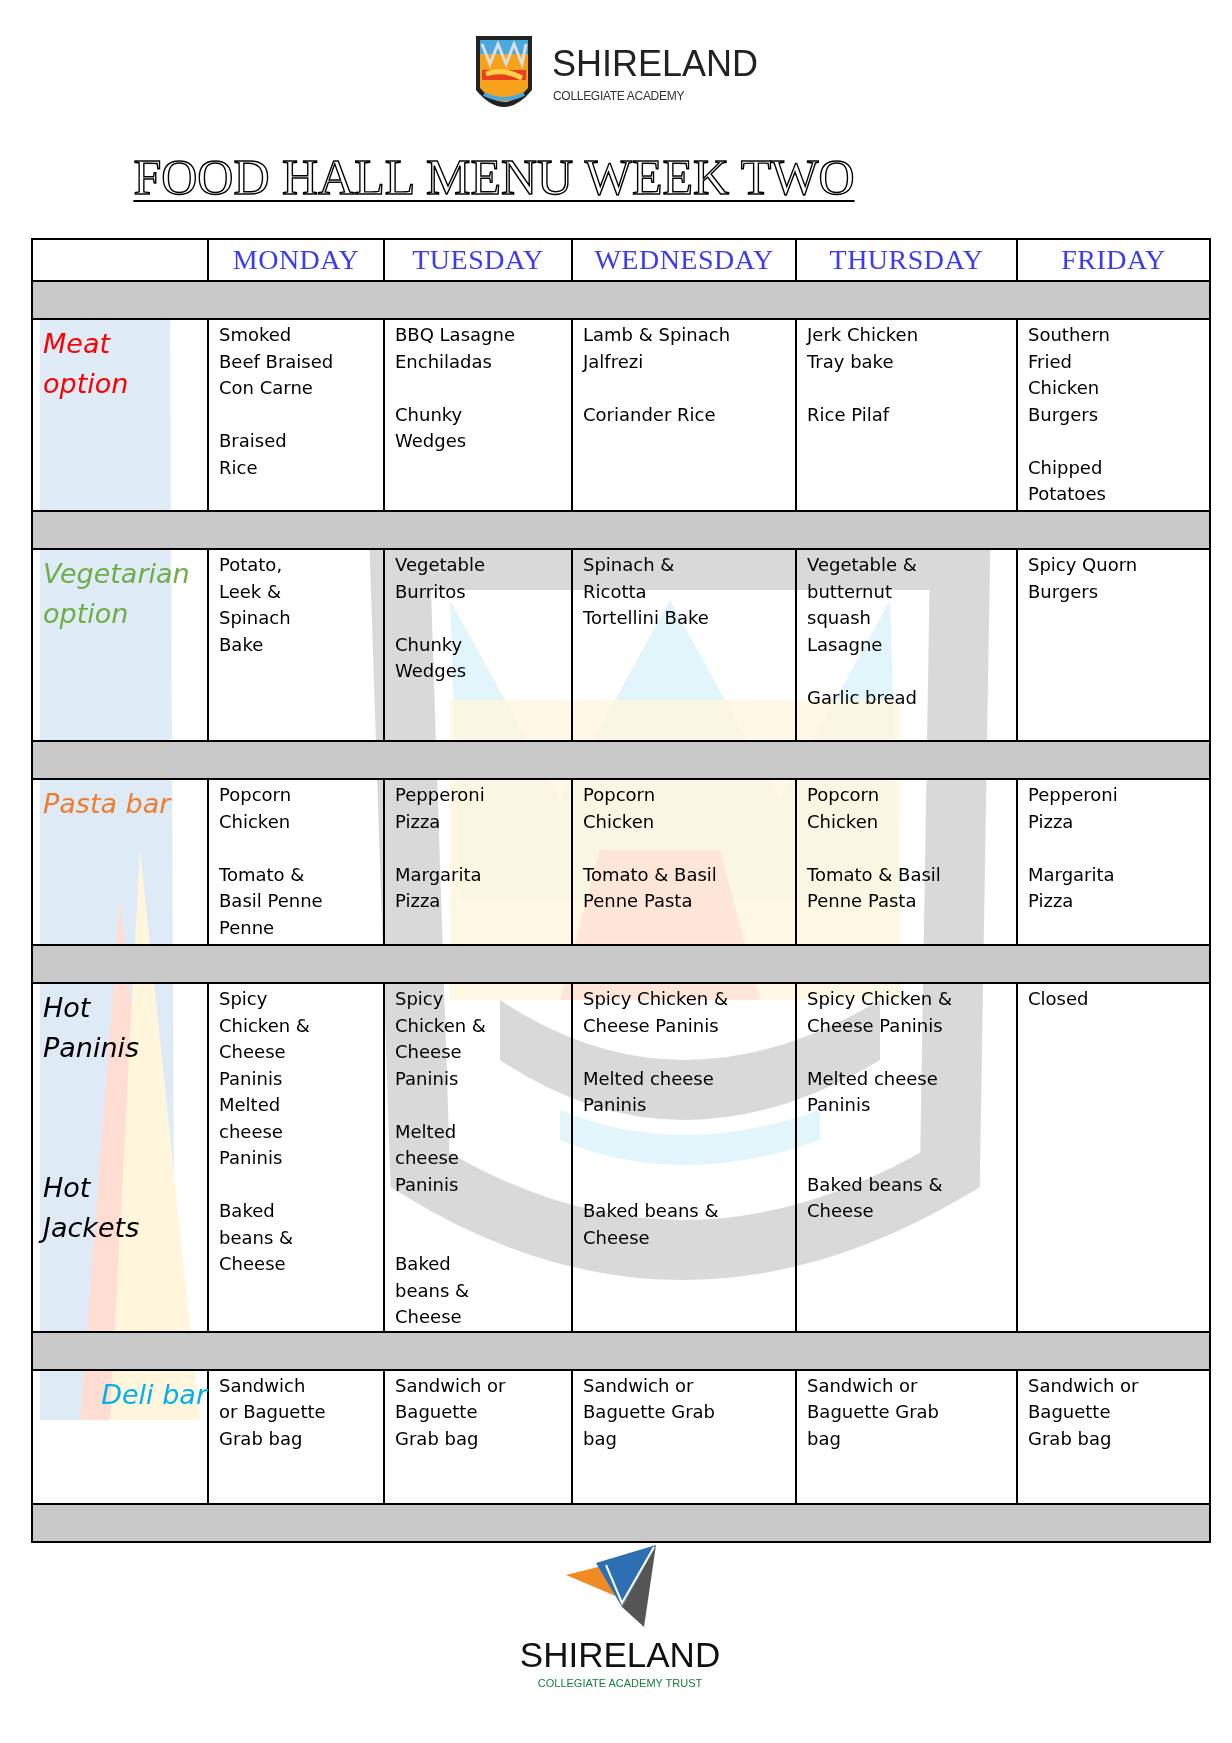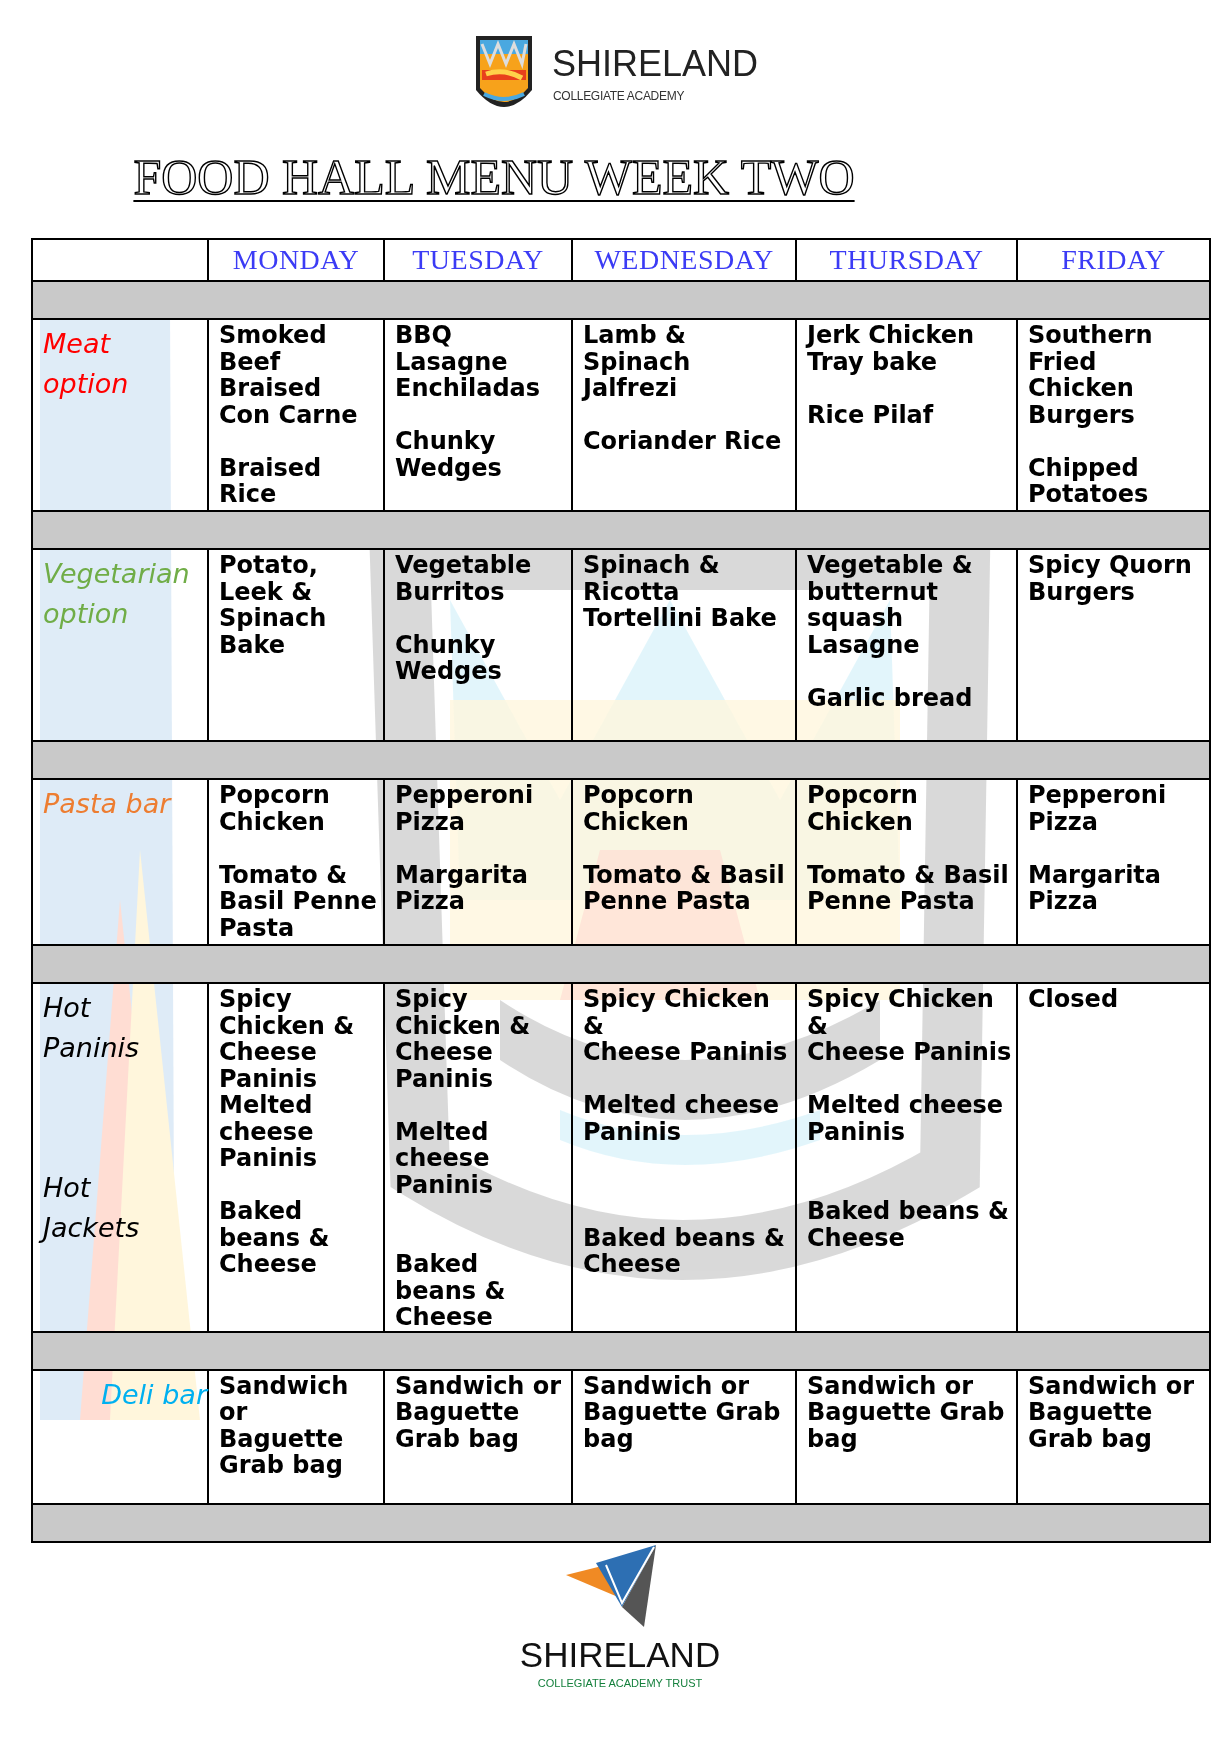--- a/index.html
+++ b/index.html
@@ -14,21 +14,21 @@
   .title span { font-family: "Liberation Serif", serif; font-size: 50px; letter-spacing: 0px; color: #fff; -webkit-text-stroke: 1.4px #000; text-decoration: underline; text-decoration-color: #000; text-decoration-thickness: 2px; text-underline-offset: 6px; font-variant: small-caps; }
 
   
   .watermark { position: absolute; left: 0; top: 0; width: 1232px; height: 1743px; pointer-events: none; }
 
   .menu-table { position: absolute; left: 31px; top: 238px; width: 1178px; border-collapse: collapse; table-layout: fixed; }
   .menu-table td, .menu-table th { border: 2px solid #000; vertical-align: top; padding: 4px; }
   .menu-table th { height: 32px; text-align: center; vertical-align: middle; font-family: "Liberation Serif", serif; font-weight: normal; font-size: 28px; color: #3b3bf5; font-variant: small-caps; letter-spacing: 0.5px; background: #fff; }
   .spacer td { height: 28px; background: #c9c9c9; }
   .cat { padding: 4px 0 0 10px !important; font-family: "DejaVu Sans", sans-serif; font-style: italic; font-size: 27px; line-height: 40px; background: transparent; }
-  .cell { padding: 2px 4px 0 10px !important; font-family: "DejaVu Sans", sans-serif; font-weight: bold; font-size: 24px; line-height: 26.5px; color: #000; background: transparent; margin-top: 20px; }
+  .cell { padding: 2px 4px 0 10px !important; font-family: "DejaVu Sans", sans-serif; font-weight: normal; font-size: 18px; line-height: 26.5px; color: #000; background: transparent; margin-top: 20px; }
   .cell .item { display: block; }
   .cell .gap { display: block; height: 26.5px; }
 
   .bottom-logo { position: absolute; left: 510px; top: 1543px; width: 220px; height: 150px; }
   .bottom-logo .mark { position: absolute; left: 56px; top: 0; width: 100px; height: 90px; }
   .bottom-logo .name { position: absolute; left: 0; width: 220px; top: 93px; text-align: center; font-family: "Liberation Sans", sans-serif; font-size: 35px; color: #111; line-height: 38px; letter-spacing: 0px; }
   .bottom-logo .sub { position: absolute; left: 0; width: 220px; top: 133px; text-align: center; font-family: "Liberation Sans", sans-serif; font-size: 11px; color: #15803d; line-height: 15px; }
 </style>
 </head>
 <body>
@@ -175,21 +175,21 @@
       <tr>
         <td class="cat" style="height: 160px; color: rgb(237, 125, 49);">
           <span style="display: block;">Pasta bar</span>
         </td>
         <td class="cell">
           <span class="item">Popcorn</span>
           <span class="item">Chicken</span>
           <span class="gap"></span>
           <span class="item">Tomato &amp;</span>
           <span class="item">Basil Penne</span>
-          <span class="item">Pasta</span>
+          <span class="item">Penne</span>
         </td>
         <td class="cell">
           <span class="item">Pepperoni</span>
           <span class="item">Pizza</span>
           <span class="gap"></span>
           <span class="item">Margarita</span>
           <span class="item">Pizza</span>
         </td>
         <td class="cell">
           <span class="item">Popcorn</span>

